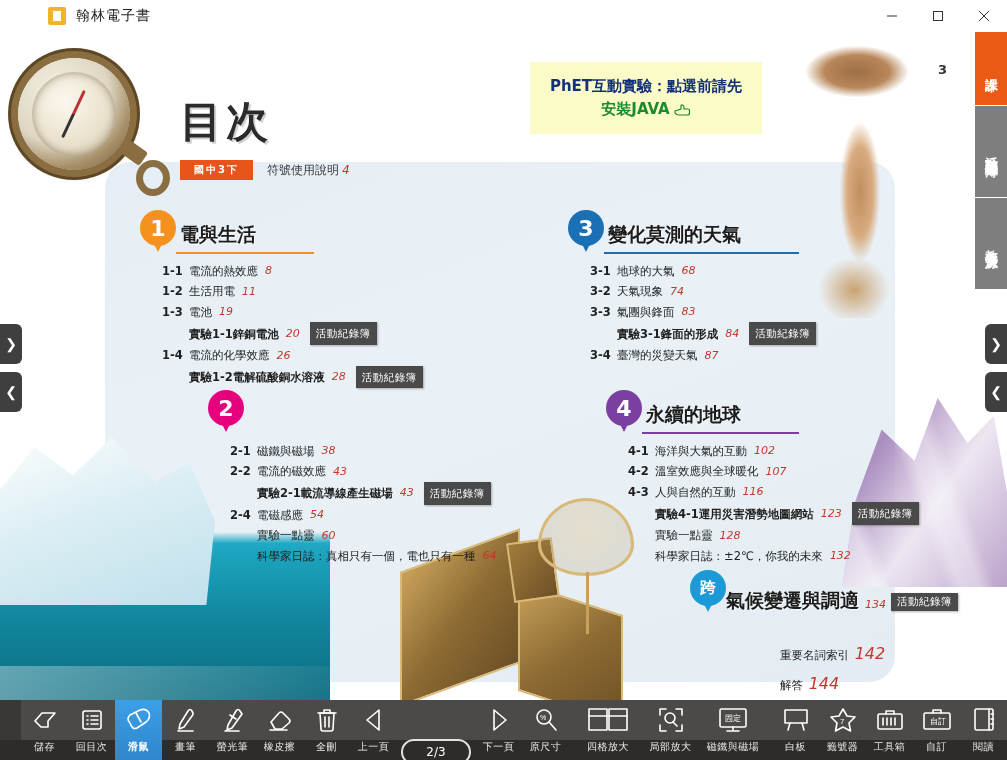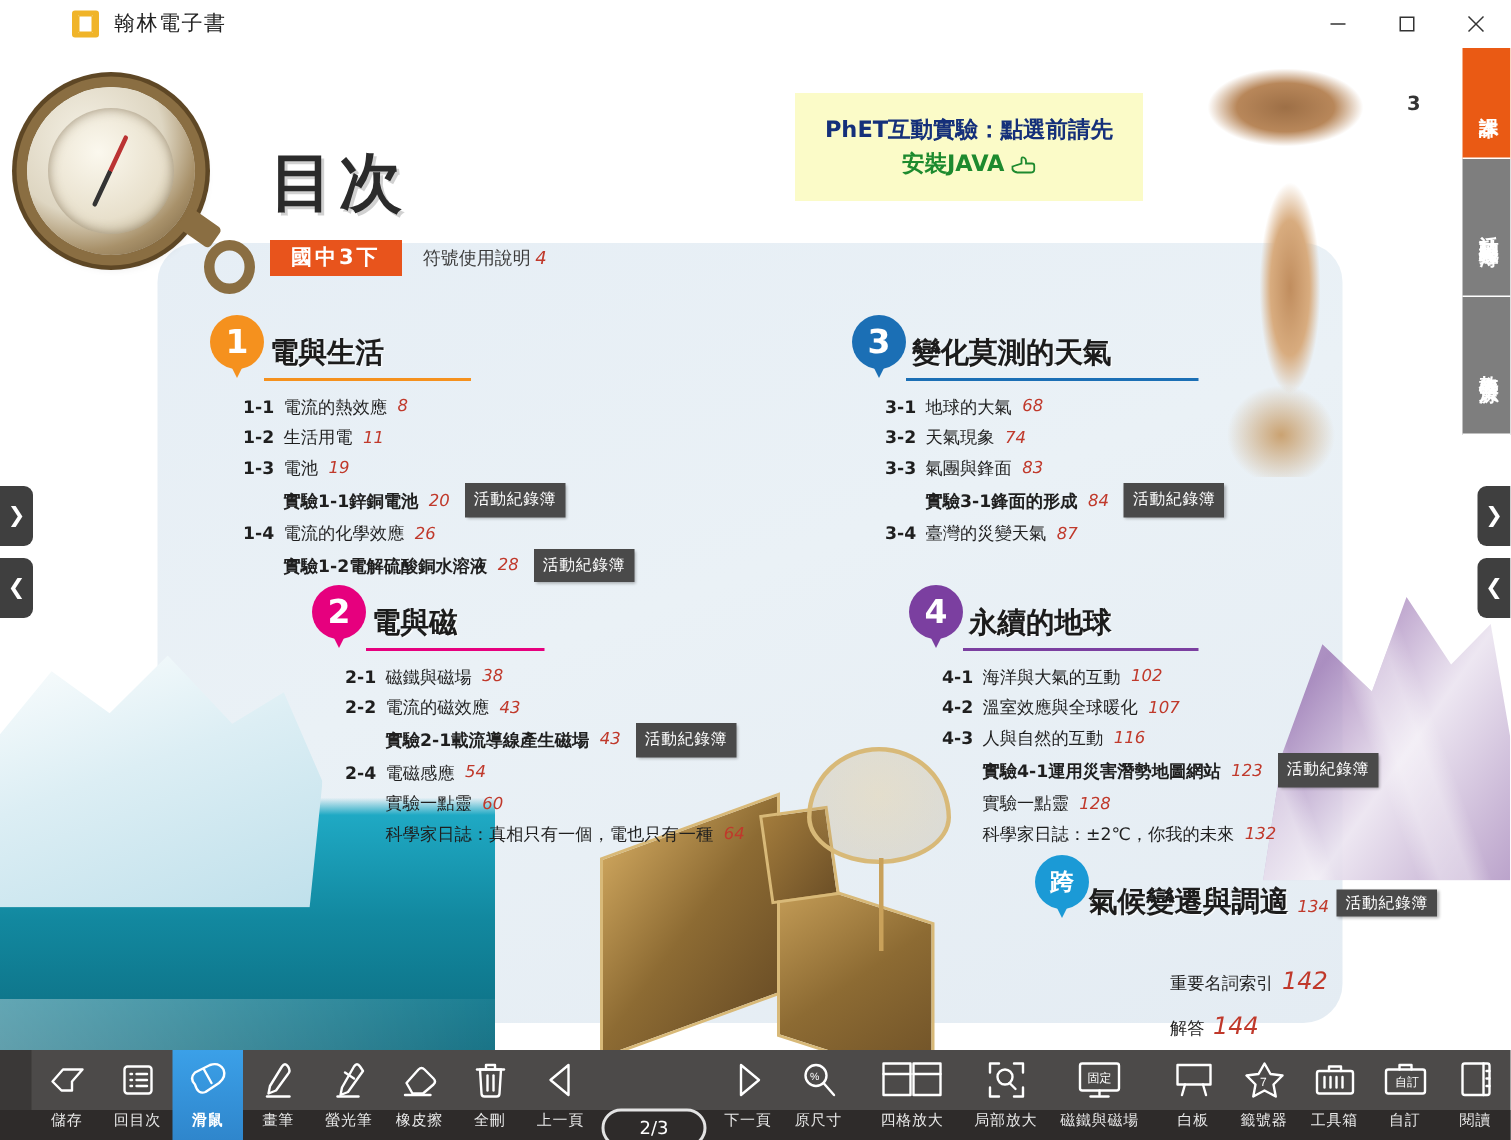--- a/index.html
+++ b/index.html
@@ -165,21 +165,21 @@
 
   
   .toc-head { position: absolute; left: 180px; top: 62px; }
   .toc-title {
     font-size: 42px; font-weight: 800; color: #2b2b2b;
     letter-spacing: 4px;
     text-shadow: 2px 2px 0 rgba(0,0,0,.18);
   }
   .toc-sub { margin-top: 10px; display: flex; align-items: center; gap: 14px; }
   .grade-badge {
-    background: #e8541c; color: #fff; font-size: 14px; font-weight: 700;
+    background: #e8541c; color: #fff; font-size: 10px; font-weight: 700;
     padding: 3px 14px; letter-spacing: 2px;
   }
   .sym-note { font-size: 12px; color: #3a3a3a; }
   .sym-note .pg { color:#c0392b; font-style: italic; margin-left:3px; }
 
   
   .chapter { position: absolute; }
   .ch-headrow { display: flex; align-items: flex-end; position: relative; }
   .ch-pin {
     width: 36px; height: 44px; position: relative; flex: 0 0 auto;
@@ -422,24 +422,20 @@
             <span class="rec-badge">活動紀錄簿</span>
           </div>
         </div>
       </div>
       <div class="chapter" style="left: 208px; top: 358px;">
         <div class="ch-headrow">
           <div class="ch-pin" style="color: rgb(230, 0, 126);">
             <div class="bubble" style="background: rgb(230, 0, 126);">2</div>
             <div class="tail"></div>
           </div>
-          <div>
-            <div class="ch-name">電與磁</div>
-            <div class="ch-rule" style="background: rgb(230, 0, 126); width: 119px;"></div>
-          </div>
         </div>
         <div class="ch-list">
           <div class="toc-row">
             <span class="toc-no">2-1</span>
             <span class="toc-label">磁鐵與磁場</span>
             <span class="toc-pg">38</span>
           </div>
           <div class="toc-row">
             <span class="toc-no">2-2</span>
             <span class="toc-label">電流的磁效應</span>

